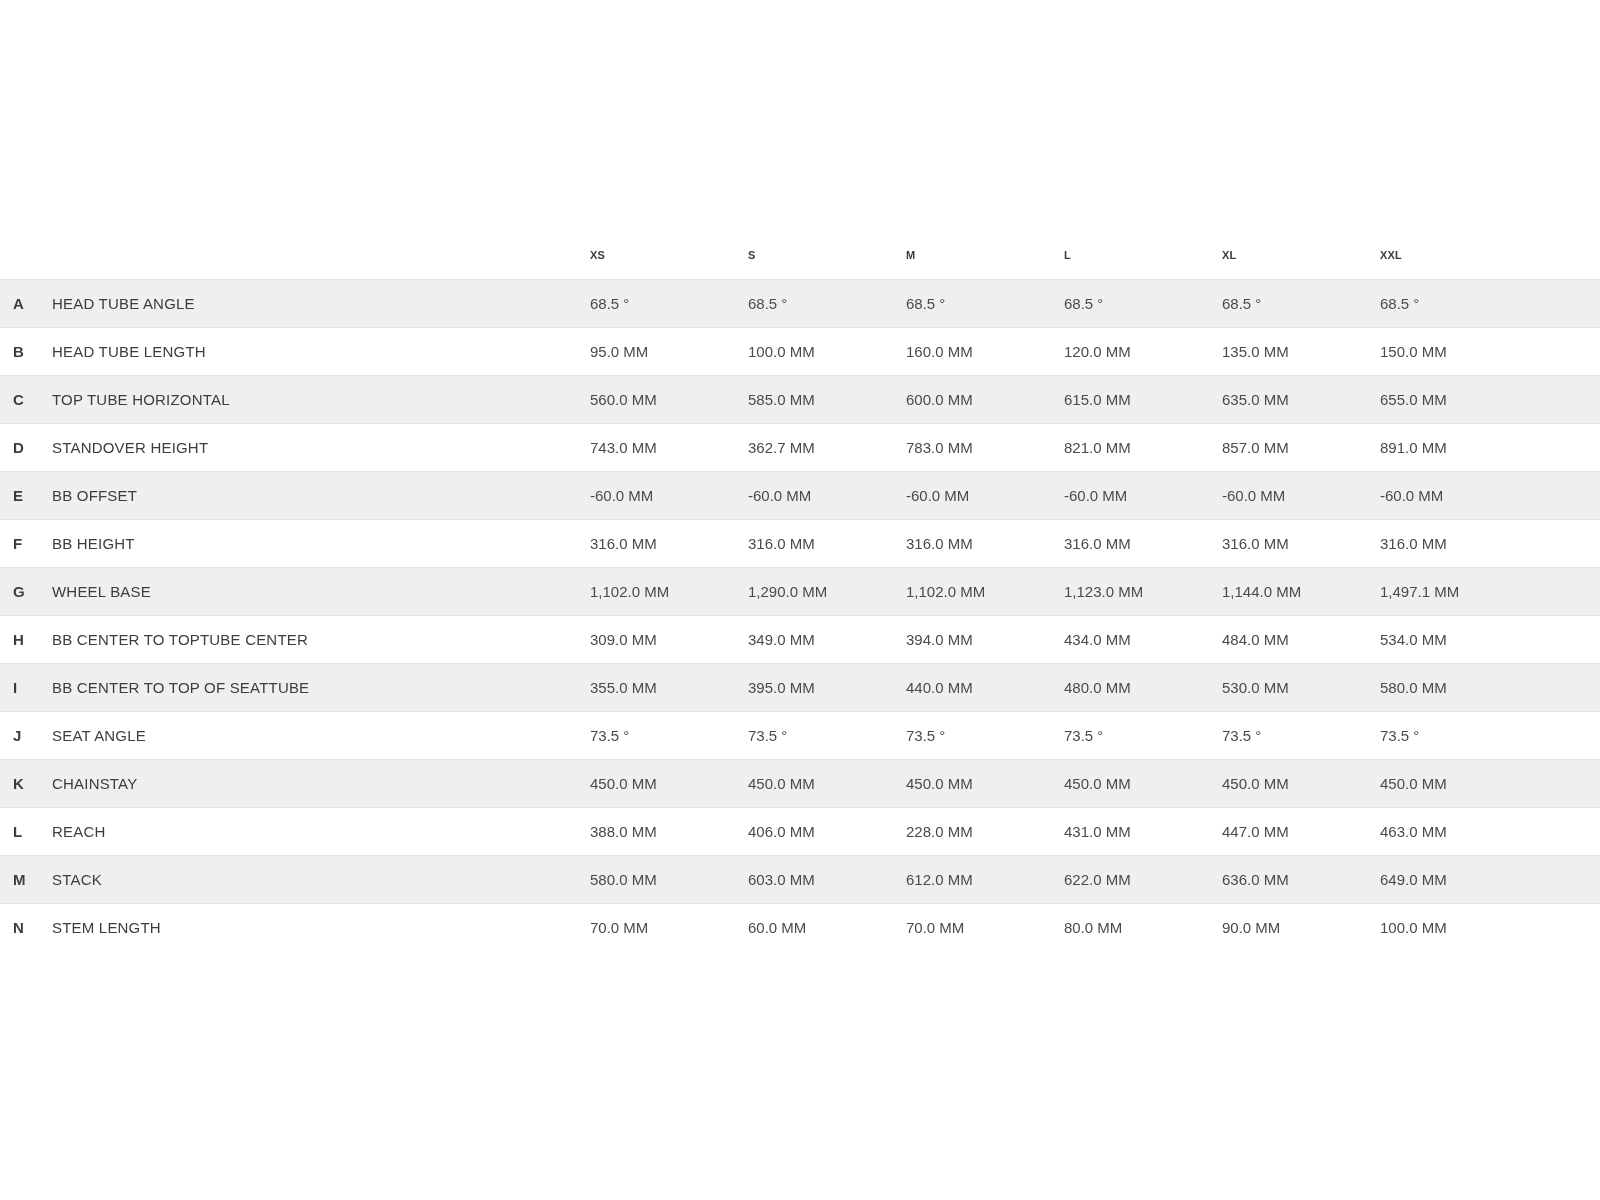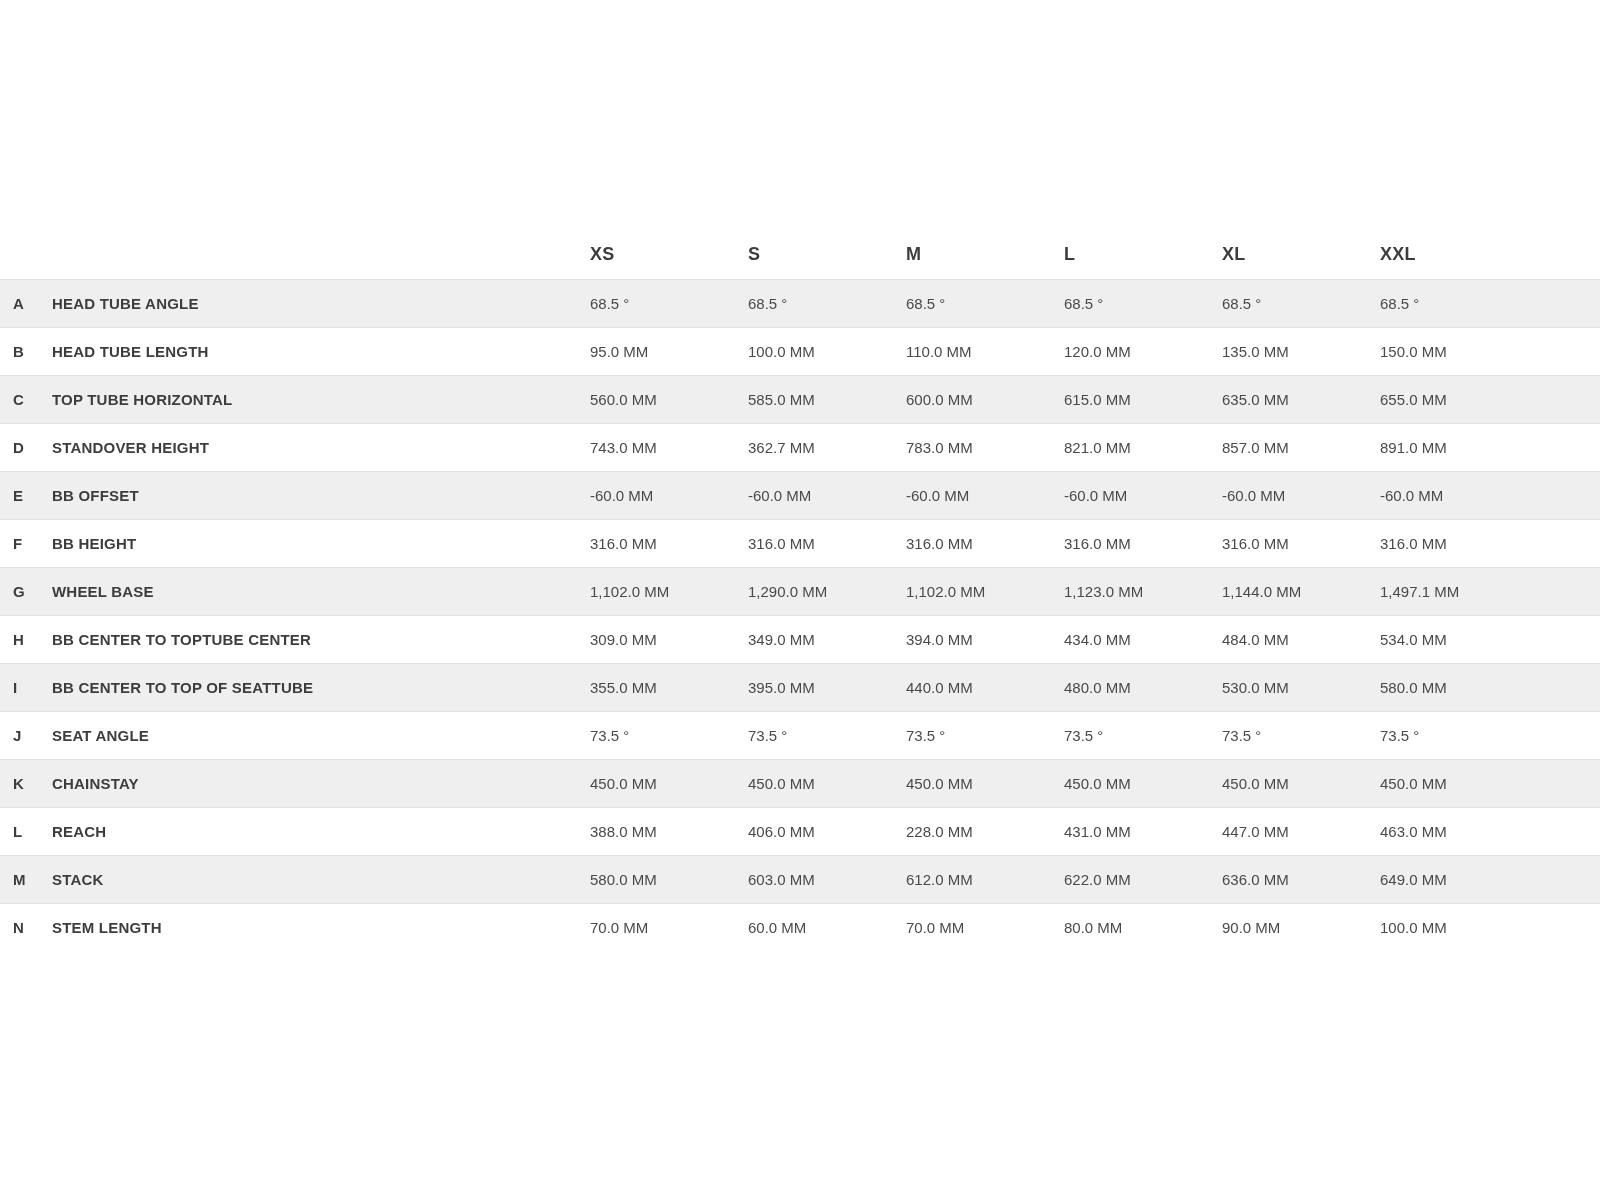--- a/index.html
+++ b/index.html
@@ -32,21 +32,21 @@
     table-layout: fixed;
   }
   table.geo-table col.col-letter { width: 52px; }
   table.geo-table col.col-label  { width: 538px; }
   table.geo-table col.col-size   { width: 158px; }
   table.geo-table col.col-size-last { width: auto; }
 
   thead tr { height: 48px; background: #ffffff; }
   thead th {
     text-align: left;
-    font-size: 18px;
+    font-size: 11px;
     font-weight: bold;
     color: var(--text-label);
     padding: 0;
     letter-spacing: 0.2px;
   }
   tbody tr {
     height: 48px;
     background: #ffffff;
     border-top: 1px solid var(--row-border);
   }
@@ -60,21 +60,21 @@
     font-size: 15px;
     vertical-align: middle;
     white-space: nowrap;
   }
   td.cell-letter {
     padding-left: 13px;
     font-weight: bold;
     color: var(--text-label);
   }
   td.cell-label {
-    font-weight: bold;
+    font-weight: normal;
     color: var(--text-label);
     letter-spacing: 0.2px;
   }
   td.cell-value {
     font-weight: normal;
     color: var(--text-value);
   }
 </style>
 </head>
 <body>
@@ -112,21 +112,21 @@
           <td class="cell-value">68.5 °</td>
           <td class="cell-value">68.5 °</td>
           <td class="cell-value">68.5 °</td>
           <td class="cell-value">68.5 °</td>
         </tr>
         <tr>
           <td class="cell-letter">B</td>
           <td class="cell-label">HEAD TUBE LENGTH</td>
           <td class="cell-value">95.0 MM</td>
           <td class="cell-value">100.0 MM</td>
-          <td class="cell-value">110.0 MM</td>
+          <td class="cell-value">160.0 MM</td>
           <td class="cell-value">120.0 MM</td>
           <td class="cell-value">135.0 MM</td>
           <td class="cell-value">150.0 MM</td>
         </tr>
         <tr>
           <td class="cell-letter">C</td>
           <td class="cell-label">TOP TUBE HORIZONTAL</td>
           <td class="cell-value">560.0 MM</td>
           <td class="cell-value">585.0 MM</td>
           <td class="cell-value">600.0 MM</td>

